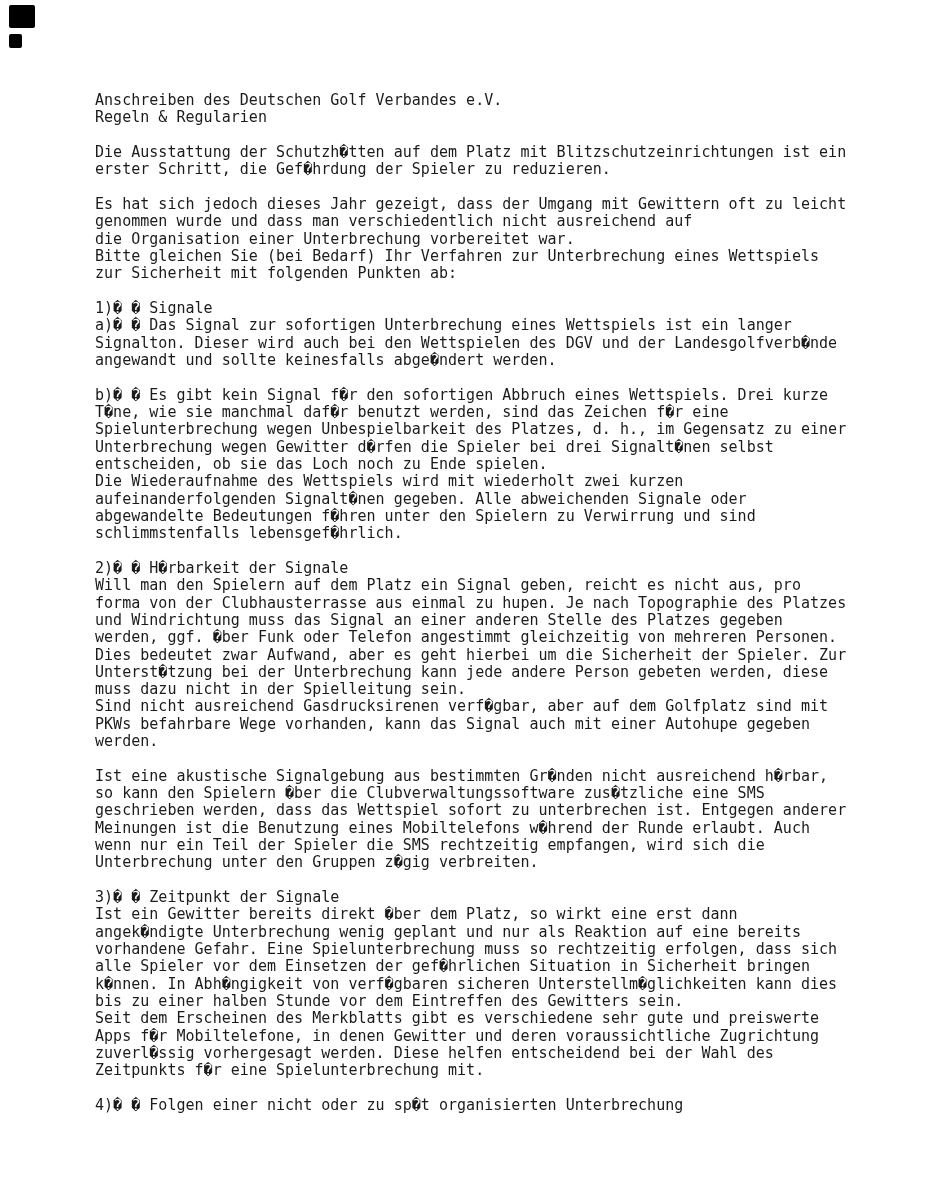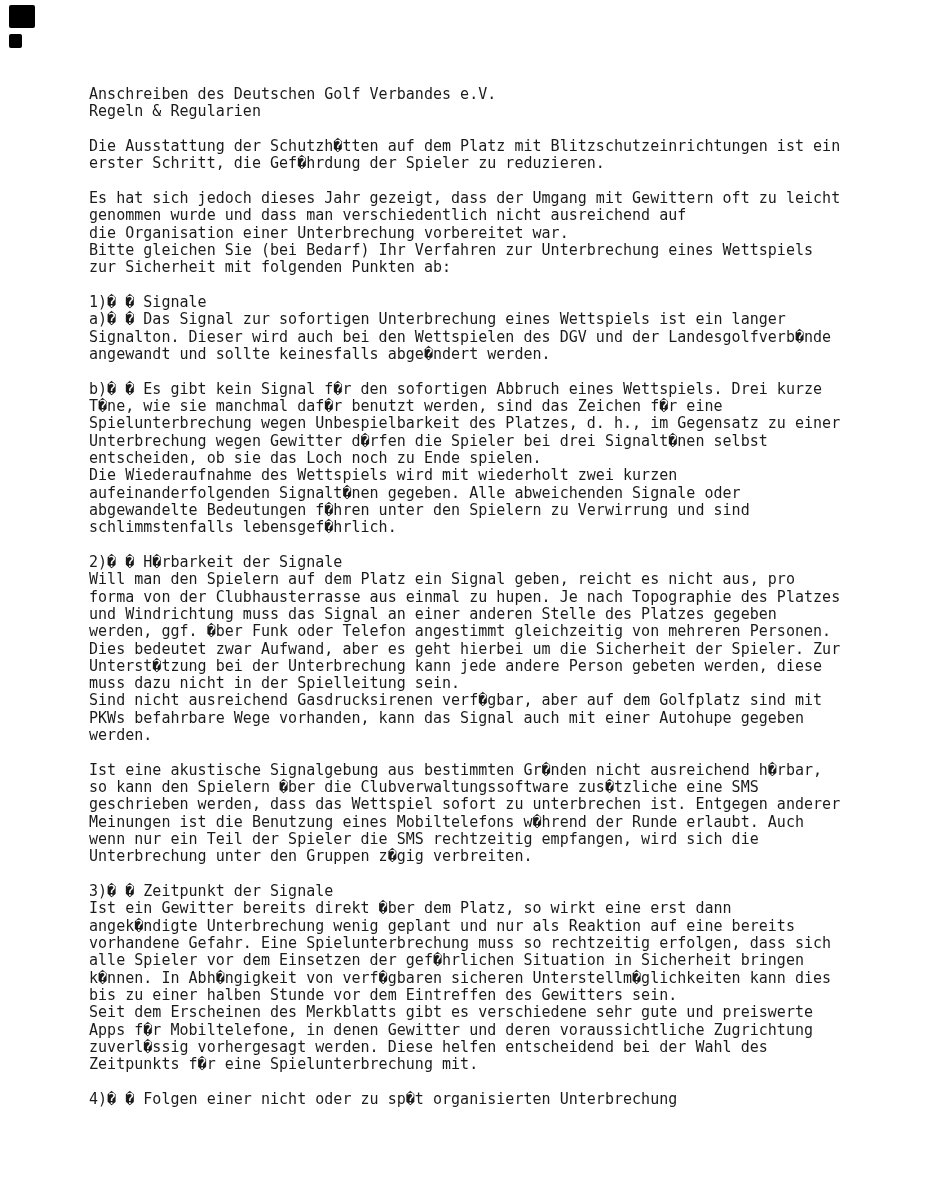--- a/index.html
+++ b/index.html
@@ -33,21 +33,21 @@
   .artifact-mark.small {
     left: 9px;
     top: 34px;
     width: 13px;
     height: 14px;
   }
   pre.doc-text {
     position: absolute;
     left: 87px;
     top: 84px;
-    margin: 2px;
+    margin: 8px;
     padding: 0;
     font-family: "DejaVu Sans Mono", "Liberation Mono", monospace;
     font-size: 15px;
     line-height: 17.33px;
     color: #1b1b1b;
     white-space: pre;
     letter-spacing: 0.02px;
   }
 </style>
 </head>

